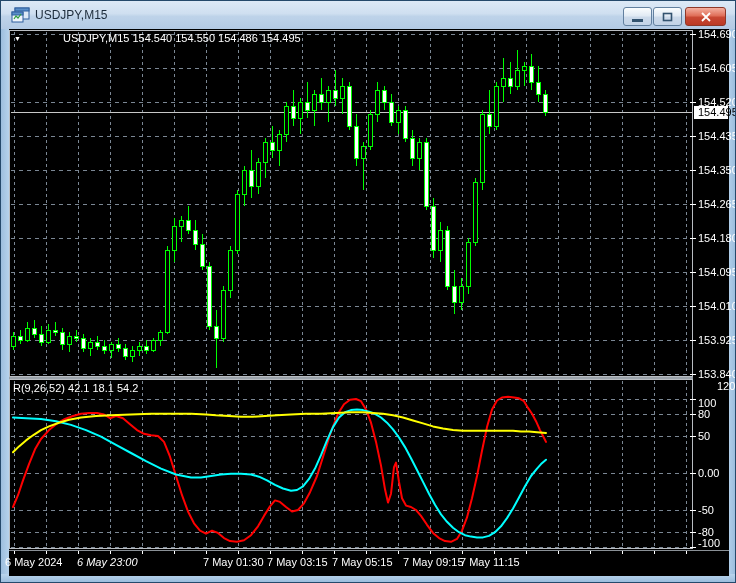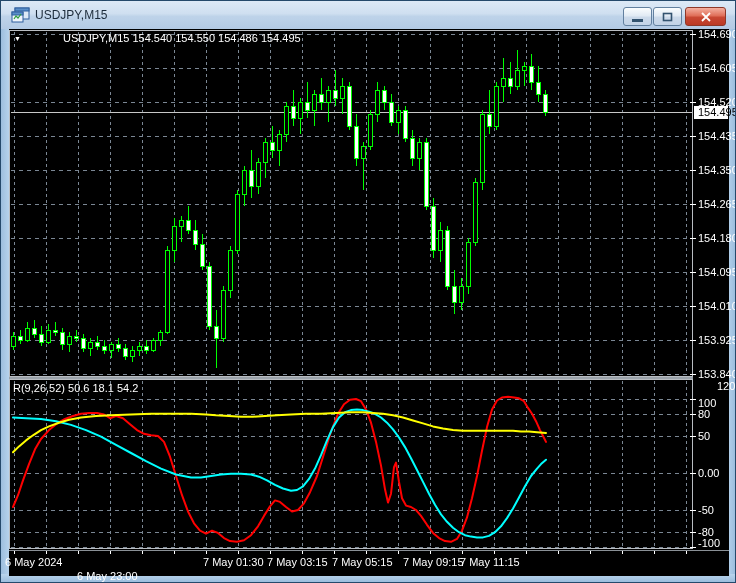--- a/index.html
+++ b/index.html
@@ -331,21 +331,21 @@
       <rect x="693" y="104.99999999999727" width="34" height="13" fill="#ffffff"></rect>
     </svg>
 
   <div id="splitter" class="abs"></div>
 
   <div id="hdr-main" class="abs">
     <span id="hdr-marker">▼</span>
     <span>USDJPY,M15  154.540 154.550 154.486 154.495</span>
   </div>
 
-  <div id="hdr-ind" class="abs">R(9,26,52) 50.6 18.1 54.2</div>
+  <div id="hdr-ind" class="abs">R(9,26,52) 42.1 18.1 54.2</div>
 
   <div id="price-axis"></div>
   <div id="ind-axis"></div>
   <div id="time-axis"></div>
 
 <div class="abs axis-label" style="left: 697px; top: 27px;">154.690</div>
     <div class="abs axis-label" style="left: 697px; top: 61px;">154.605</div>
     <div class="abs axis-label" style="left: 697px; top: 95px;">154.520</div>
     <div class="abs axis-label" style="left: 697px; top: 129px;">154.435</div>
     <div class="abs axis-label" style="left: 697px; top: 163px;">154.350</div>
@@ -358,20 +358,20 @@
     <div class="abs axis-label" style="left: 697px; top: 105px; color: rgb(0, 0, 0);">154.495</div>
     <div class="abs axis-label" style="left: 716px; top: 379px;">120</div>
     <div class="abs axis-label" style="left: 697px; top: 396px;">100</div>
     <div class="abs axis-label" style="left: 697px; top: 406.8px;">80</div>
     <div class="abs axis-label" style="left: 697px; top: 429px;">50</div>
     <div class="abs axis-label" style="left: 697px; top: 466px;">0.00</div>
     <div class="abs axis-label" style="left: 697px; top: 503px;">-50</div>
     <div class="abs axis-label" style="left: 697px; top: 525.2px;">-80</div>
     <div class="abs axis-label" style="left: 697px; top: 536px;">-100</div>
     <div class="abs axis-label" style="left: 4px; top: 555px;">6 May 2024</div>
-    <div class="abs axis-label" style="left: 76px; top: 569px;">6 May 23:00</div>
+    <div class="abs axis-label" style="left: 76px; top: 555px; font-style: italic;">6 May 23:00</div>
     <div class="abs axis-label" style="left: 202px; top: 555px;">7 May 01:30</div>
     <div class="abs axis-label" style="left: 266px; top: 555px;">7 May 03:15</div>
     <div class="abs axis-label" style="left: 331px; top: 555px;">7 May 05:15</div>
     <div class="abs axis-label" style="left: 402px; top: 555px;">7 May 09:15</div>
     <div class="abs axis-label" style="left: 459px; top: 555px;">7 May 11:15</div>
     <div class="abs axis-label" style="left: 522px; top: 580px;">7 May 13:15</div>
   </div>
 
 </body></html>

